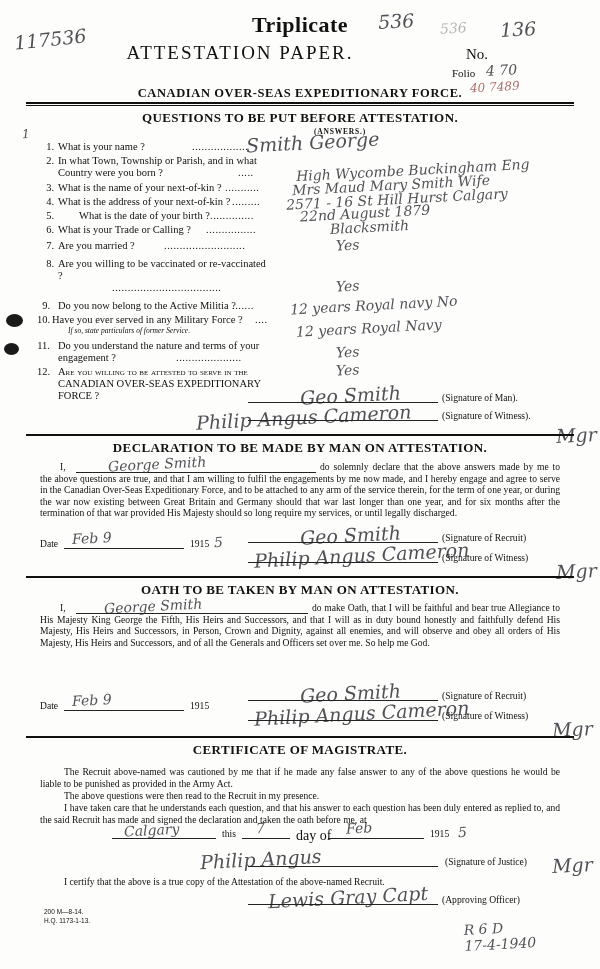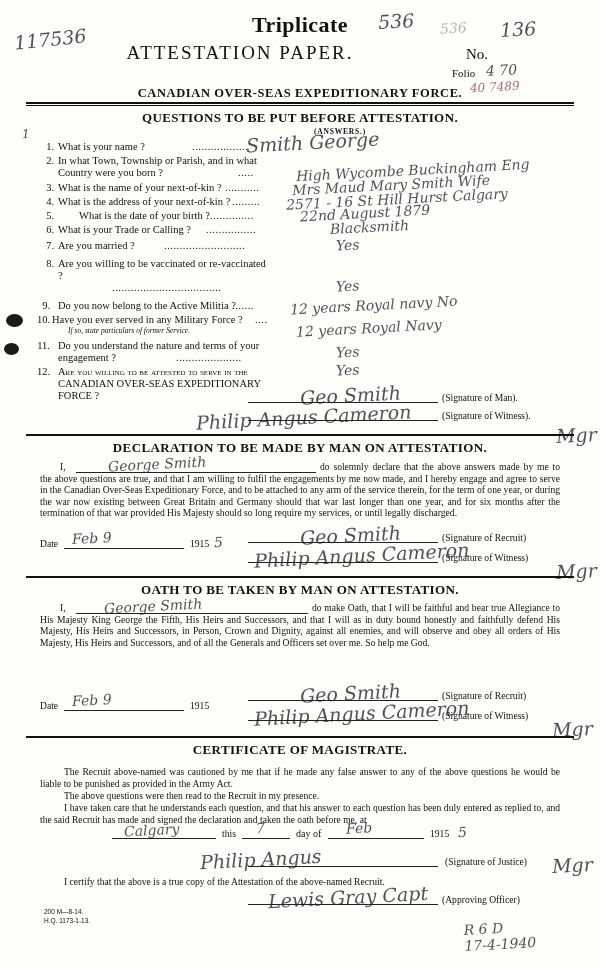--- a/index.html
+++ b/index.html
@@ -177,21 +177,21 @@
   <div class="abs sec-head" style="left:0;top:742px;width:600px;">CERTIFICATE OF MAGISTRATE.</div>
   <div class="body-p" style="left:40px;top:766px;width:520px;text-indent:24px;">The Recruit above-named was cautioned by me that if he made any false answer to any of the above questions he would be liable to be punished as provided in the Army Act.</div>
   <div class="body-p" style="left:40px;top:802px;width:520px;text-indent:24px;">I have taken care that he understands each question, and that his answer to each question has been duly entered as replied to, and the said Recruit has made and signed the declaration and taken the oath before me, at</div>
   <div class="body-p" style="left:40px;top:790px;width:520px;text-indent:24px;">The above questions were then read to the Recruit in my presence.</div>
 
   <div class="rule" style="left:112px;top:838px;width:104px;"></div>
   <div class="abs hand mid" style="left:124px;top:822px;">Calgary</div>
   <div class="abs" style="left:222px;top:828px;font-size:9.6px;">this</div>
   <div class="rule" style="left:242px;top:838px;width:48px;"></div>
   <div class="abs hand mid" style="left:256px;top:820px;">7</div>
-  <div class="abs" style="left:296px;top:828px;font-size:10px;">day of</div>
+  <div class="abs" style="left:296px;top:828px;font-size:14px;">day of</div>
   <div class="rule" style="left:328px;top:838px;width:96px;"></div>
   <div class="abs hand mid" style="left:346px;top:820px;">Feb</div>
   <div class="abs" style="left:430px;top:828px;font-size:9.6px;">1915</div>
   <div class="abs hand mid" style="left:458px;top:824px;">5</div>
 
   <div class="abs hand big" style="left:200px;top:848px;">Philip Angus</div>
   <div class="rule" style="left:248px;top:866px;width:190px;"></div>
   <div class="sig-lbl" style="left:445px;top:856px;">(Signature of Justice)</div>
   <div class="abs hand big" style="left:552px;top:854px;">Mgr</div>
 

